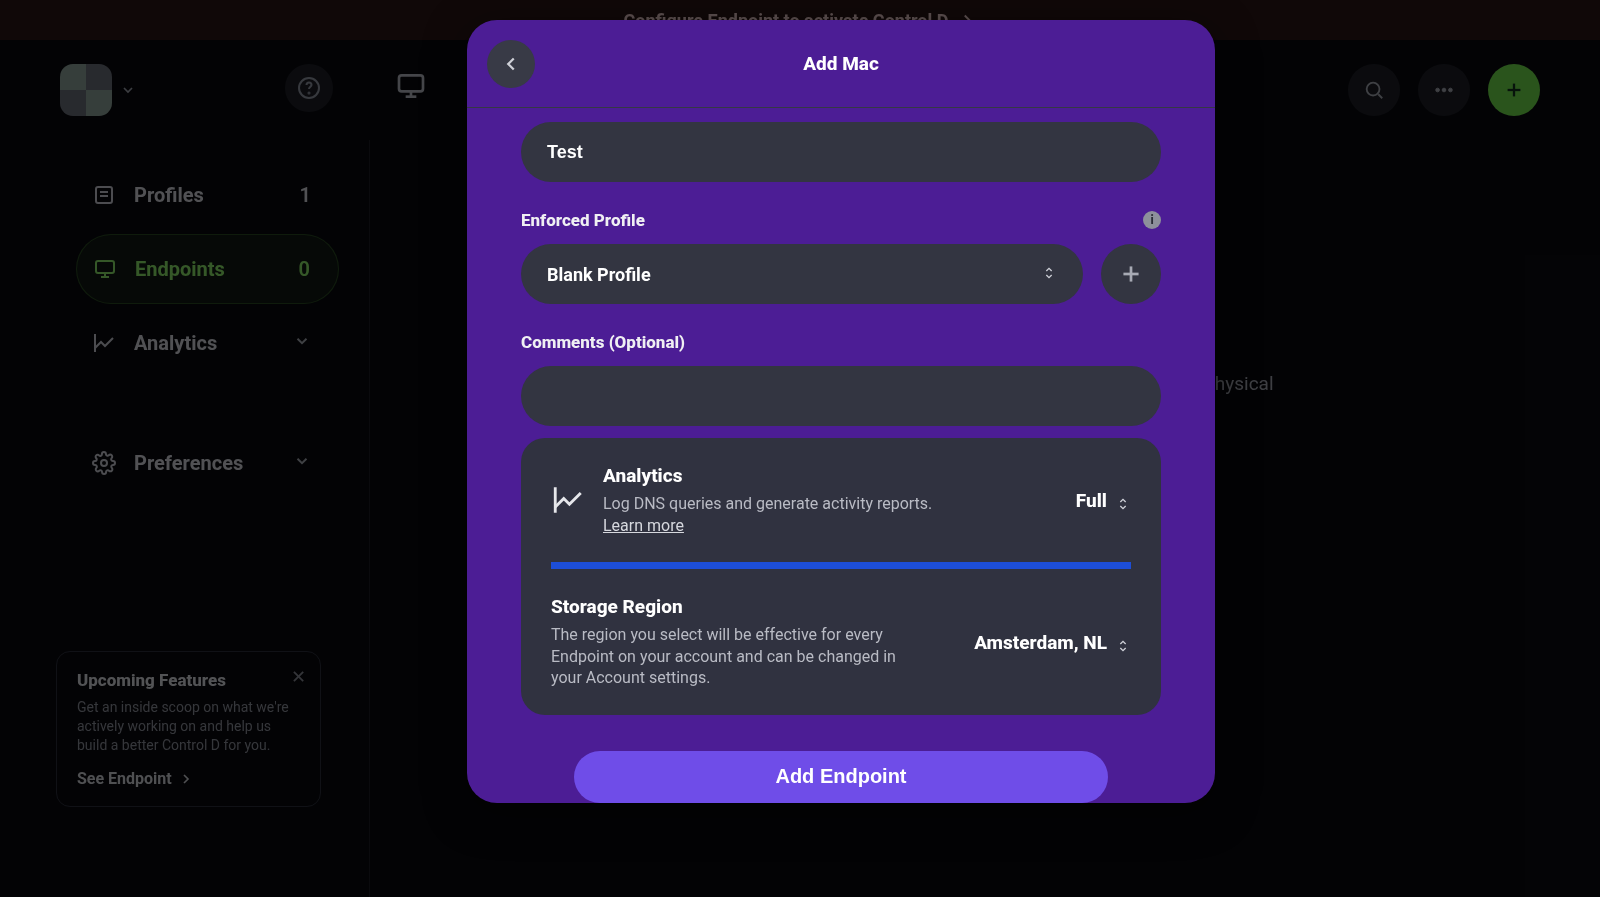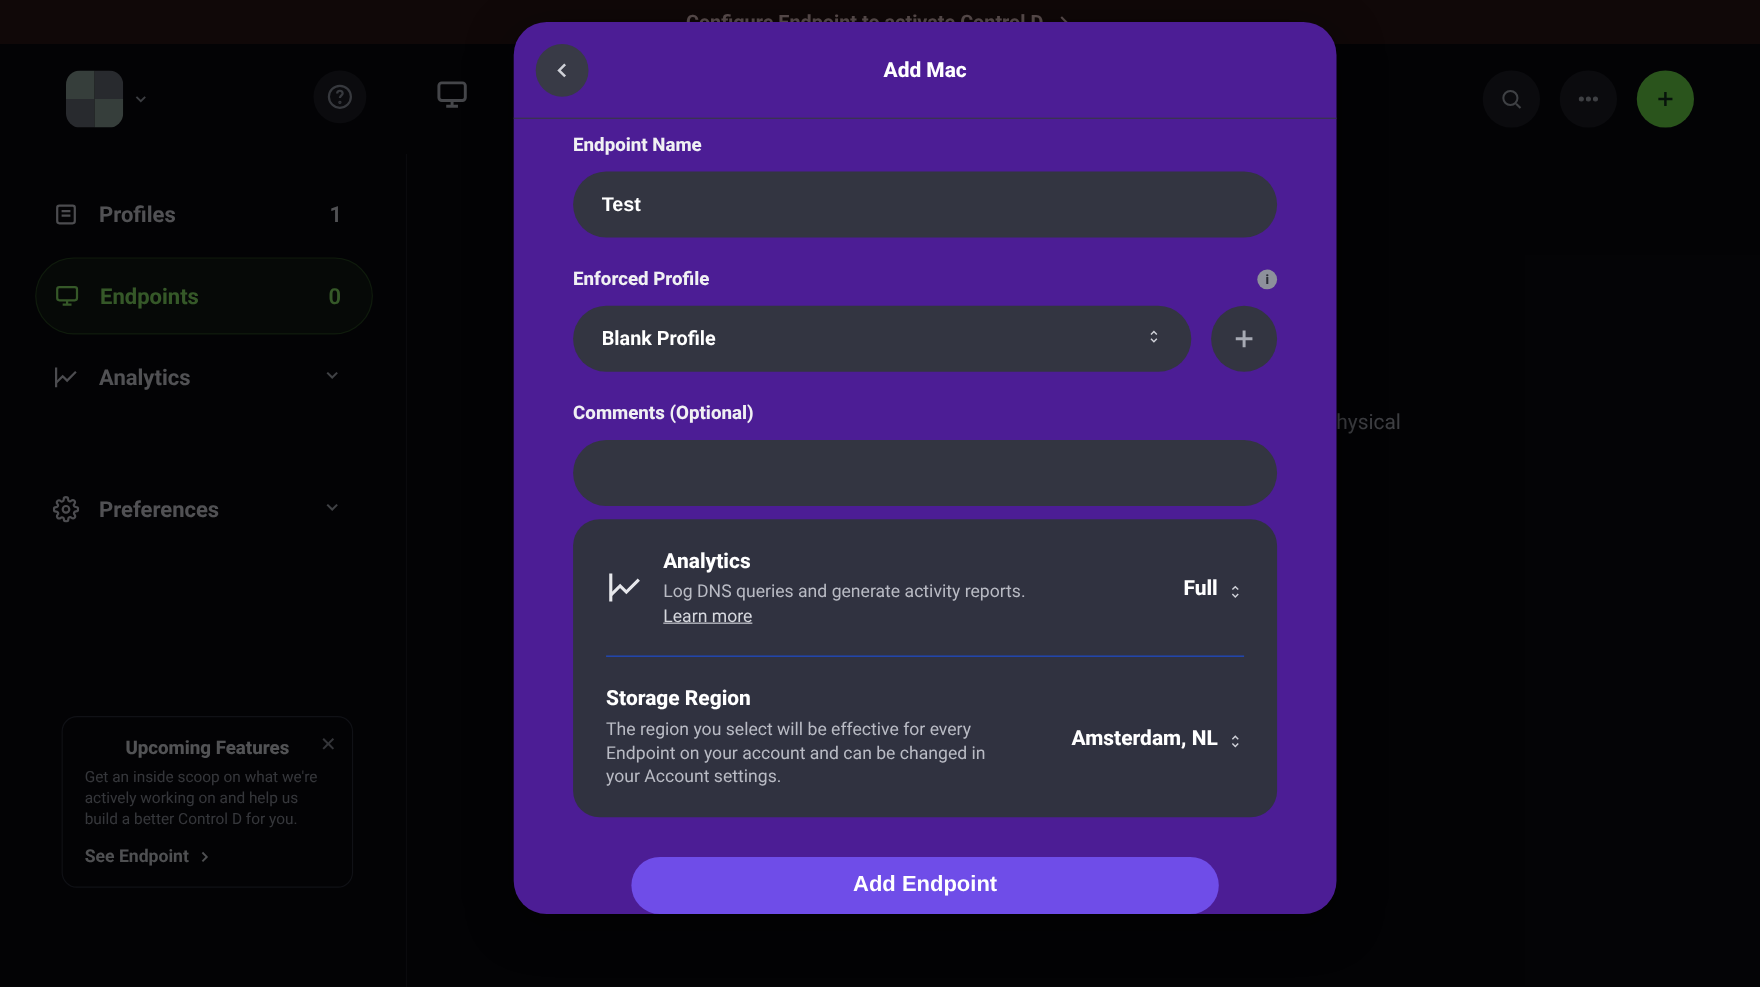--- a/index.html
+++ b/index.html
@@ -22,33 +22,33 @@
   .circle-btn { width: 52px; height: 52px; border-radius: 50%; background: #1e1f27; display: flex; align-items: center; justify-content: center; cursor: pointer; }
   .circle-btn.green { background: #6fdc4b; color:#14331d; }
   .circle-btn svg { width: 22px; height: 22px; stroke:#a7aab4; }
   .circle-btn.green svg { stroke:#14331d; }
   .help-btn { position: absolute; left: 285px; top: 64px; width: 48px; height: 48px; border-radius:50%; background:#1e1f27; display:flex;align-items:center;justify-content:center; }
   .help-btn svg{ width:24px;height:24px;stroke:#9297a3; }
   .crumb-icon { position:absolute; left:395px; top:70px; width:32px;height:32px; }
   .crumb-icon svg{ width:32px;height:32px;stroke:#b6b9c2;fill:none; }
 
   
-  .sidebar { position: absolute; left: 0; top: 140px; bottom: 0; width: 370px; border-right: 1px solid #1b1c23; padding: 20px 30px 0 32px; }
+  .sidebar { position: absolute; left: 0; top: 140px; bottom: 0; width: 370px; border-right: 1px solid #1b1c23; padding: 20px 30px 0 76px; }
   .nav-item { display: flex; align-items: center; gap: 18px; height: 70px; border-radius: 40px; padding: 0 28px 0 16px; color: #d4d6dd; font-weight: 700; font-size: 20px; cursor: pointer; }
   .nav-item.active { background: rgba(111,220,75,0.08); border:1px solid rgba(111,220,75,0.25); color:#8de86a;justify-content:flex-end; }
   .nav-item.active .count, .nav-item.active svg { color:#8de86a; stroke:#8de86a; }
   .nav-item svg { width:24px;height:24px;stroke:#c7c9d1;fill:none; }
   .nav-item .count { margin-left:auto; font-weight:600; }
   .nav-item .chev { margin-left:auto; }
   .nav-item + .nav-item { margin-top: 4px; }
   .nav-gap { height: 50px; }
 
   
   .upcoming { position:absolute; left:56px; bottom:90px; width:265px; border:1px solid #2a2d3a; border-radius:14px; padding:18px 20px; }
-  .upcoming h4 { font-size:17px; font-weight:800; color:#d8d9df; margin-bottom:8px;text-align:center;}
+  .upcoming h4 { font-size:17px; font-weight:800; color:#d8d9df; margin-bottom:8px;}
   .upcoming p { font-size:14px; color:#8d909b; line-height:1.35; margin-bottom:14px;}
   .upcoming .see { font-size:16px; font-weight:700; color:#cfd1d8; display:flex;align-items:center;gap:6px; }
   .upcoming .close-x { position:absolute; top:14px; right:14px; color:#888b96; font-size:18px; cursor:pointer; }
 
   
   .bg-text { position:absolute; left:760px; top:370px; width:520px; text-align:center; color:#a3a6b1; font-size:19px; line-height:1.5; }
 
   
   .overlay { position:absolute; inset:0; background:rgba(0,0,0,0.62); }
 
@@ -68,21 +68,21 @@
   .row { display:flex; gap:18px; align-items:center; }
   .select-box { flex:1; height:60px; background:#333541; border-radius:30px; padding:0 26px; display:flex; align-items:center; color:#fff; font-size:18px; font-weight:700; cursor:pointer;gap:47px; }
   .select-box .updown { margin-left:auto; }
   .circle-add { width:60px;height:60px;border-radius:50%;background:#333541;display:flex;align-items:center;justify-content:center;cursor:pointer; }
   .circle-add svg{ width:26px;height:26px;stroke:#a7aab4; }
 
   .section-gap { height:28px; }
 
   .card { background:#303240; border-radius:24px; padding:26px 30px; margin-top:12px; }
   .card-row { display:flex; align-items:center; gap:18px; }
-  .card-row + .card-row { border-top:1px solid #1d4ed8; margin-top:26px; padding-top:26px; }
+  .card-row + .card-row { border-top:7px solid #1d4ed8; margin-top:26px; padding-top:26px; }
   .card-icon { width:34px;height:34px; }
   .card-icon svg{ width:34px;height:34px;stroke:#e6e7eb;fill:none; }
   .card-text { flex:1; }
   .card-text h3 { font-size:19px; font-weight:800; color:#fff; margin-bottom:6px; }
   .card-text p { font-size:16px; color:#b9bbc4; line-height:1.35; max-width:370px; }
   .card-text a { color:#d6d8de; text-decoration:underline; }
   .sel { display:flex; align-items:flex-end; gap:8px; font-size:19px; font-weight:800; color:#fff; cursor:pointer; }
 
   .submit { display:block; margin:36px auto 0; width:534px; height:52px; border:none; border-radius:30px; background:#6f4de8; color:#fff; font-size:20px; font-weight:700; cursor:pointer; }
 
@@ -210,21 +210,20 @@
   <div class="modal-header">
     <div class="back-btn">
       <svg viewBox="0 0 24 24" fill="none" stroke-width="2.5">
           <polyline points="15 18 9 12 15 6"></polyline>
         </svg>
     </div>
     <h2>Add Mac</h2>
   </div>
 
   <div class="modal-body">
-    <div class="form-label">Endpoint Name</div>
     <input class="text-input" type="text" value="Test" style="">
 
     <div class="section-gap"></div>
 
     <div class="form-label">
       <span>Enforced Profile</span>
       <span class="info-dot">i</span>
     </div>
     <div class="row">
       <div class="select-box">

